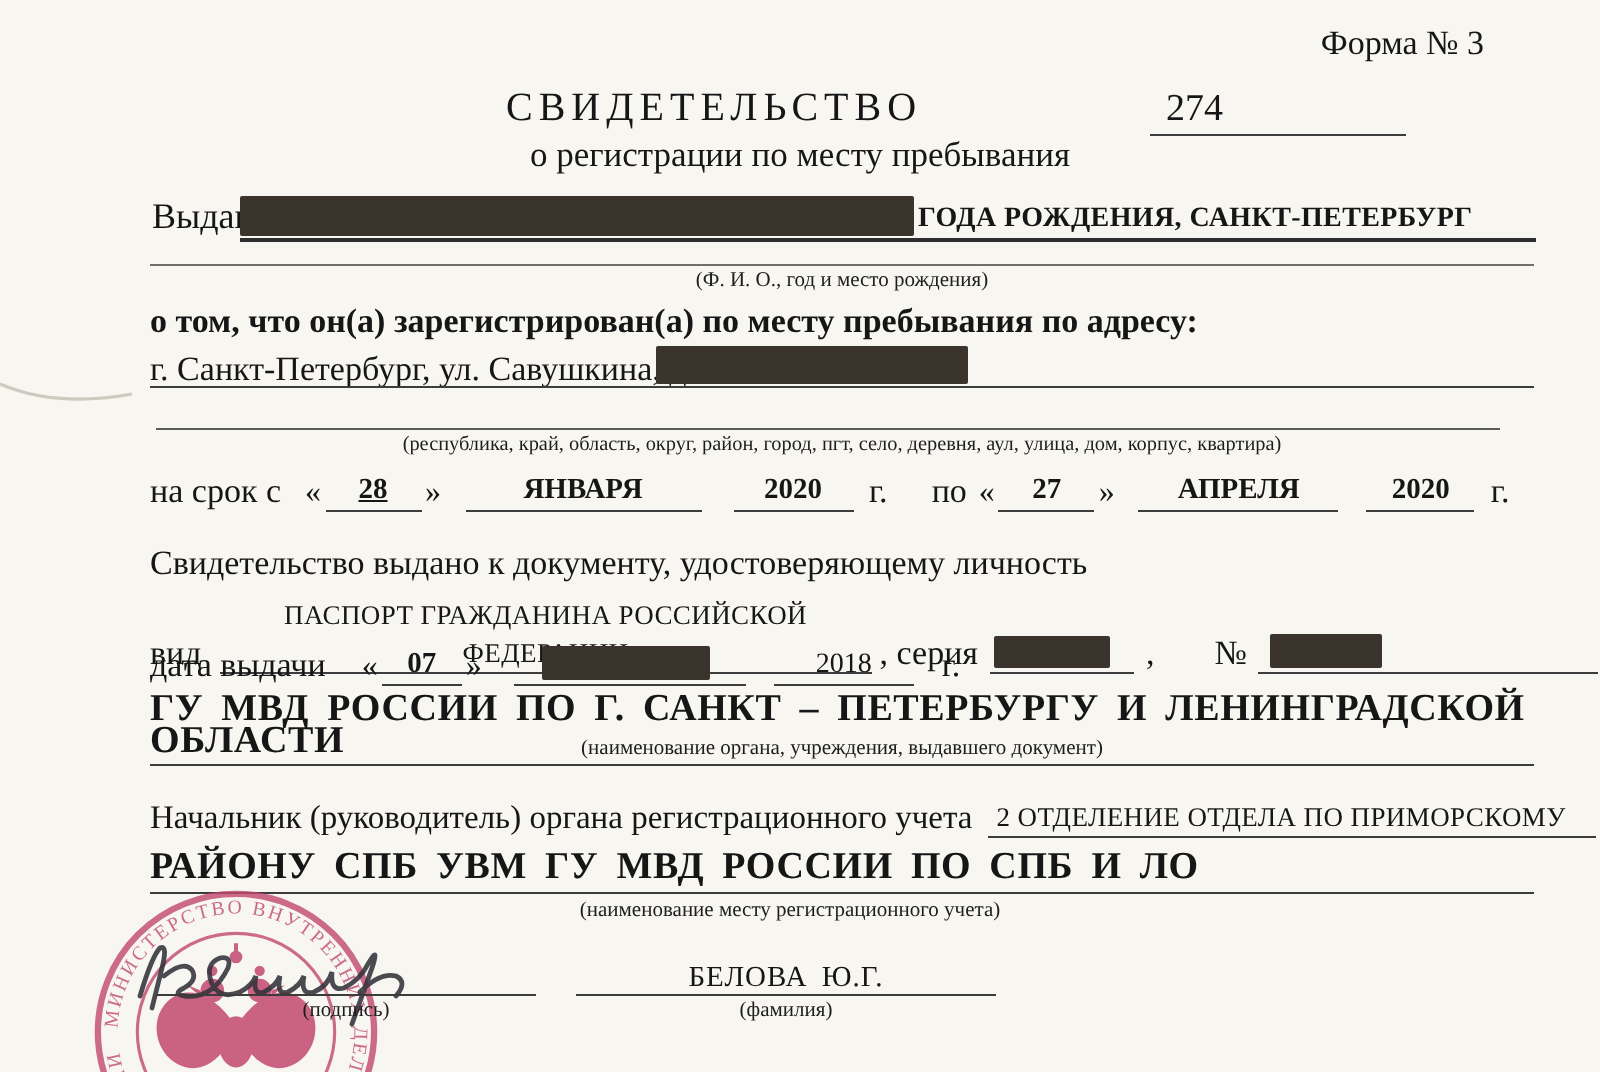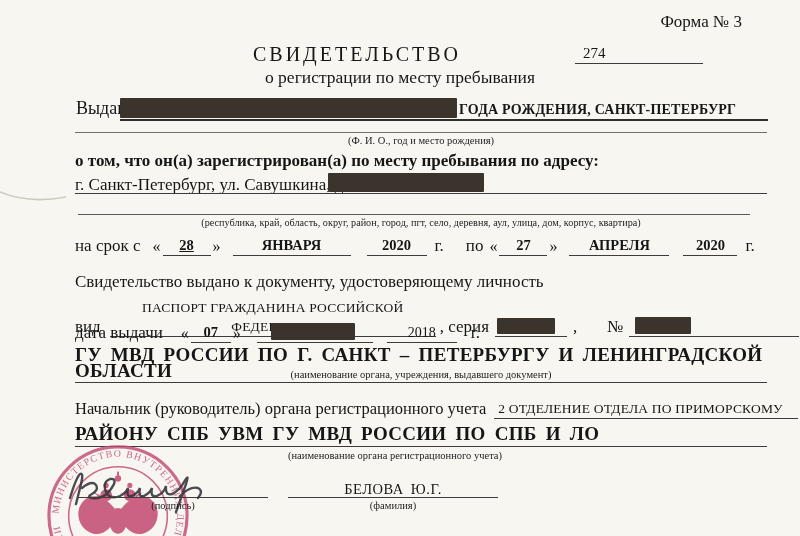--- a/index.html
+++ b/index.html
@@ -31,21 +31,21 @@
 
 <div class="page">
 
   <svg class="abs" style="left:0;top:180px;" width="70" height="30">
     <path d="M0,12 Q28,24 66,17" stroke="#cfcabf" stroke-width="1.6" fill="none"></path>
   </svg>
 
   <div class="abs" style="right:58px;top:12px;font-size:17px;">Форма № 3</div>
 
   <div class="abs" style="left:253px;top:43px;font-size:20px;letter-spacing:3px;">СВИДЕТЕЛЬСТВО</div>
-  <div class="abs" style="left:575px;top:44px;width:128px;text-align:left;border-bottom:1.4px solid #3c3c3c;padding-bottom:1px;"><span style="font-size:15px;padding-left:8px;">274</span></div>
+  <div class="abs" style="left:575px;top:44px;width:128px;text-align:left;border-bottom:1.4px solid #3c3c3c;padding-bottom:1px;"><span style="font-size:19px;padding-left:8px;">274</span></div>
   <div class="abs" style="left:200px;top:67px;width:400px;text-align:center;font-size:17.5px;">о регистрации по месту пребывания</div>
 
   <div class="abs t17" style="left:76px;top:98px;font-size:18px;">Выдано</div>
   <div class="abs redact" style="left:120px;top:98px;width:337px;height:20px;"></div>
   <div class="abs capsbold" style="left:459px;top:101px;">ГОДА РОЖДЕНИЯ, САНКТ-ПЕТЕРБУРГ</div>
   <div class="abs ul-thick" style="left:120px;top:100px;width:648px;height:19px;"></div>
 
   <div class="abs ul-gray" style="left:75px;top:118px;width:692px;height:14px;"></div>
   <div class="abs caption" style="left:75px;top:135px;width:692px;">(Ф. И. О., год и место рождения)</div>
 
@@ -102,21 +102,21 @@
   </div>
 
   <div class="abs caps ul" style="left:75px;top:347px;width:692px;padding-bottom:3px;">ГУ МВД РОССИИ ПО Г. САНКТ – ПЕТЕРБУРГУ И ЛЕНИНГРАДСКОЙ ОБЛАСТИ</div>
   <div class="abs caption" style="left:75px;top:369px;width:692px;">(наименование органа, учреждения, выдавшего документ)</div>
 
   <div class="abs rowflex" style="left:75px;top:399px;">
     <span class="t16">Начальник (руководитель) органа регистрационного учета</span>
     <span class="cell normal" style="width:300px;margin-left:8px;text-align:left;padding-left:4px;">2 ОТДЕЛЕНИЕ ОТДЕЛА ПО ПРИМОРСКОМУ</span>
   </div>
   <div class="abs caps ul" style="left:75px;top:426px;width:692px;padding-bottom:4px;">РАЙОНУ СПБ УВМ ГУ МВД РОССИИ ПО СПБ И ЛО</div>
-  <div class="abs caption" style="left:75px;top:450px;width:640px;">(наименование органа регистрационного учета)</div>
+  <div class="abs caption" style="left:75px;top:450px;width:640px;">(наименование месту регистрационного учета)</div>
 
   <svg class="abs" style="left:44px;top:441px;opacity:.8;" width="148" height="150" viewBox="0 0 150 150">
     <defs>
       <path id="ring" d="M15,75 A60,60 0 1 1 135,75 A60,60 0 1 1 15,75"></path>
       <path id="codearc" d="M33,118 Q75,140 117,118"></path>
     </defs>
     <circle cx="75" cy="75" r="70" fill="none" stroke="#c24870" stroke-width="3.2"></circle>
     <circle cx="75" cy="75" r="50" fill="none" stroke="#c24870" stroke-width="1.6"></circle>
     <text font-size="10" letter-spacing="1.2" fill="#c24870">
       <textPath href="#ring" startOffset="2">МИНИСТЕРСТВО ВНУТРЕННИХ ДЕЛ РОССИЙСКОЙ ФЕДЕРАЦИИ</textPath>

